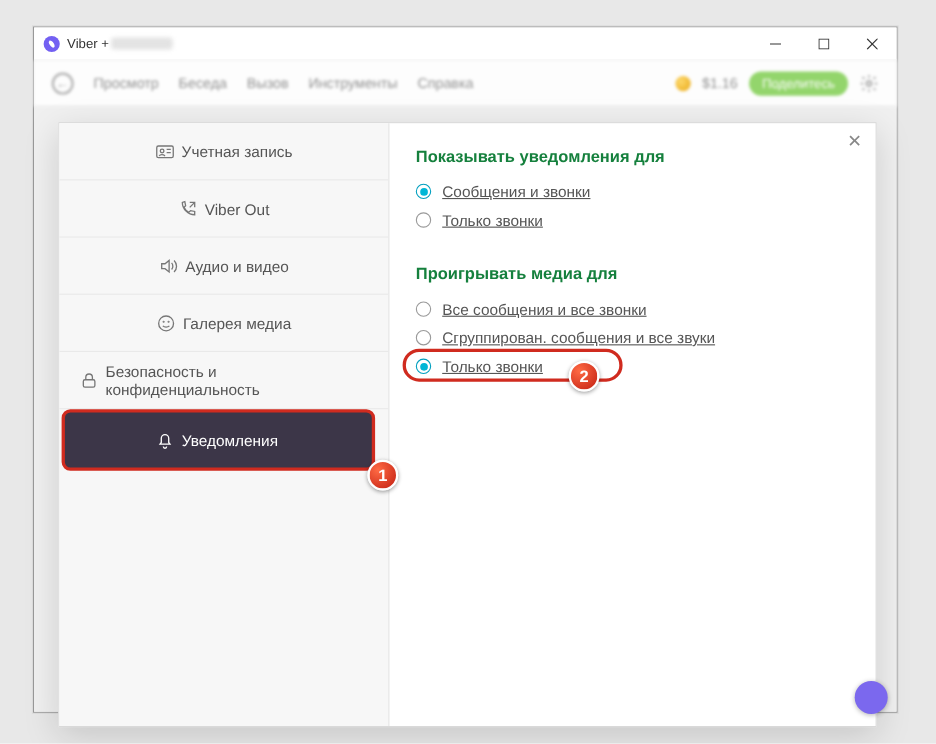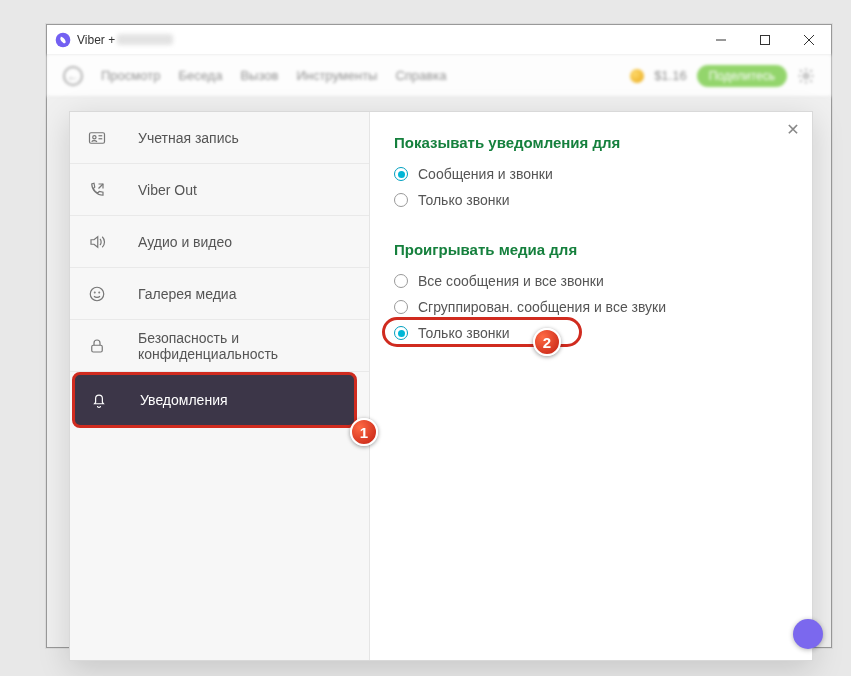--- a/index.html
+++ b/index.html
@@ -8,21 +8,21 @@
     font-size: 14px;
     color: #333;
     background: #e8e8e8;
     width: 851px;
     height: 676px;
     overflow: hidden;
     position: relative;
   }
   .window {
     position: absolute;
-    left: 46px; top: 24px;
+    left: 30px; top: 24px;
     width: 786px; height: 624px;
     border: 1px solid #999;
     background: #fff;
     display: flex;
     flex-direction: column;
     box-shadow: 0 0 0 1px rgba(0,0,0,0.05);
   }
   .titlebar {
     height: 30px;
     display: flex;
@@ -127,28 +127,29 @@
     cursor: pointer;
   }
   .sidebar {
     width: 300px;
     background: #f7f7f7;
     border-right: 1px solid #e5e5e5;
   }
   .side-item {
     display: flex;
     align-items: center;
-    gap: 32px;
+    gap: 6px;
     padding: 0 18px;
     height: 52px;
     font-size: 14px;
     color: #555;
     border-bottom: 1px solid #e9e9e9;
     cursor: pointer;
     position: relative;
+    justify-content: center;
   }
   .side-item .icn {
     width: 18px; height: 18px;
     display: inline-flex;
     align-items: center;
     justify-content: center;
     color: #777;
   }
   .side-item.active {
     background: #3c3648;
@@ -174,20 +175,21 @@
   .radio-row {
     display: flex;
     align-items: center;
     gap: 10px;
     padding: 5px 0;
     color: #555;
     font-size: 14px;
     cursor: pointer;
     width: fit-content;
     position: relative;
+    text-decoration: underline;
   }
   .radio {
     width: 14px; height: 14px;
     border: 1.5px solid #999;
     border-radius: 50%;
     display: inline-flex;
     align-items: center;
     justify-content: center;
     flex: 0 0 auto;
   }

